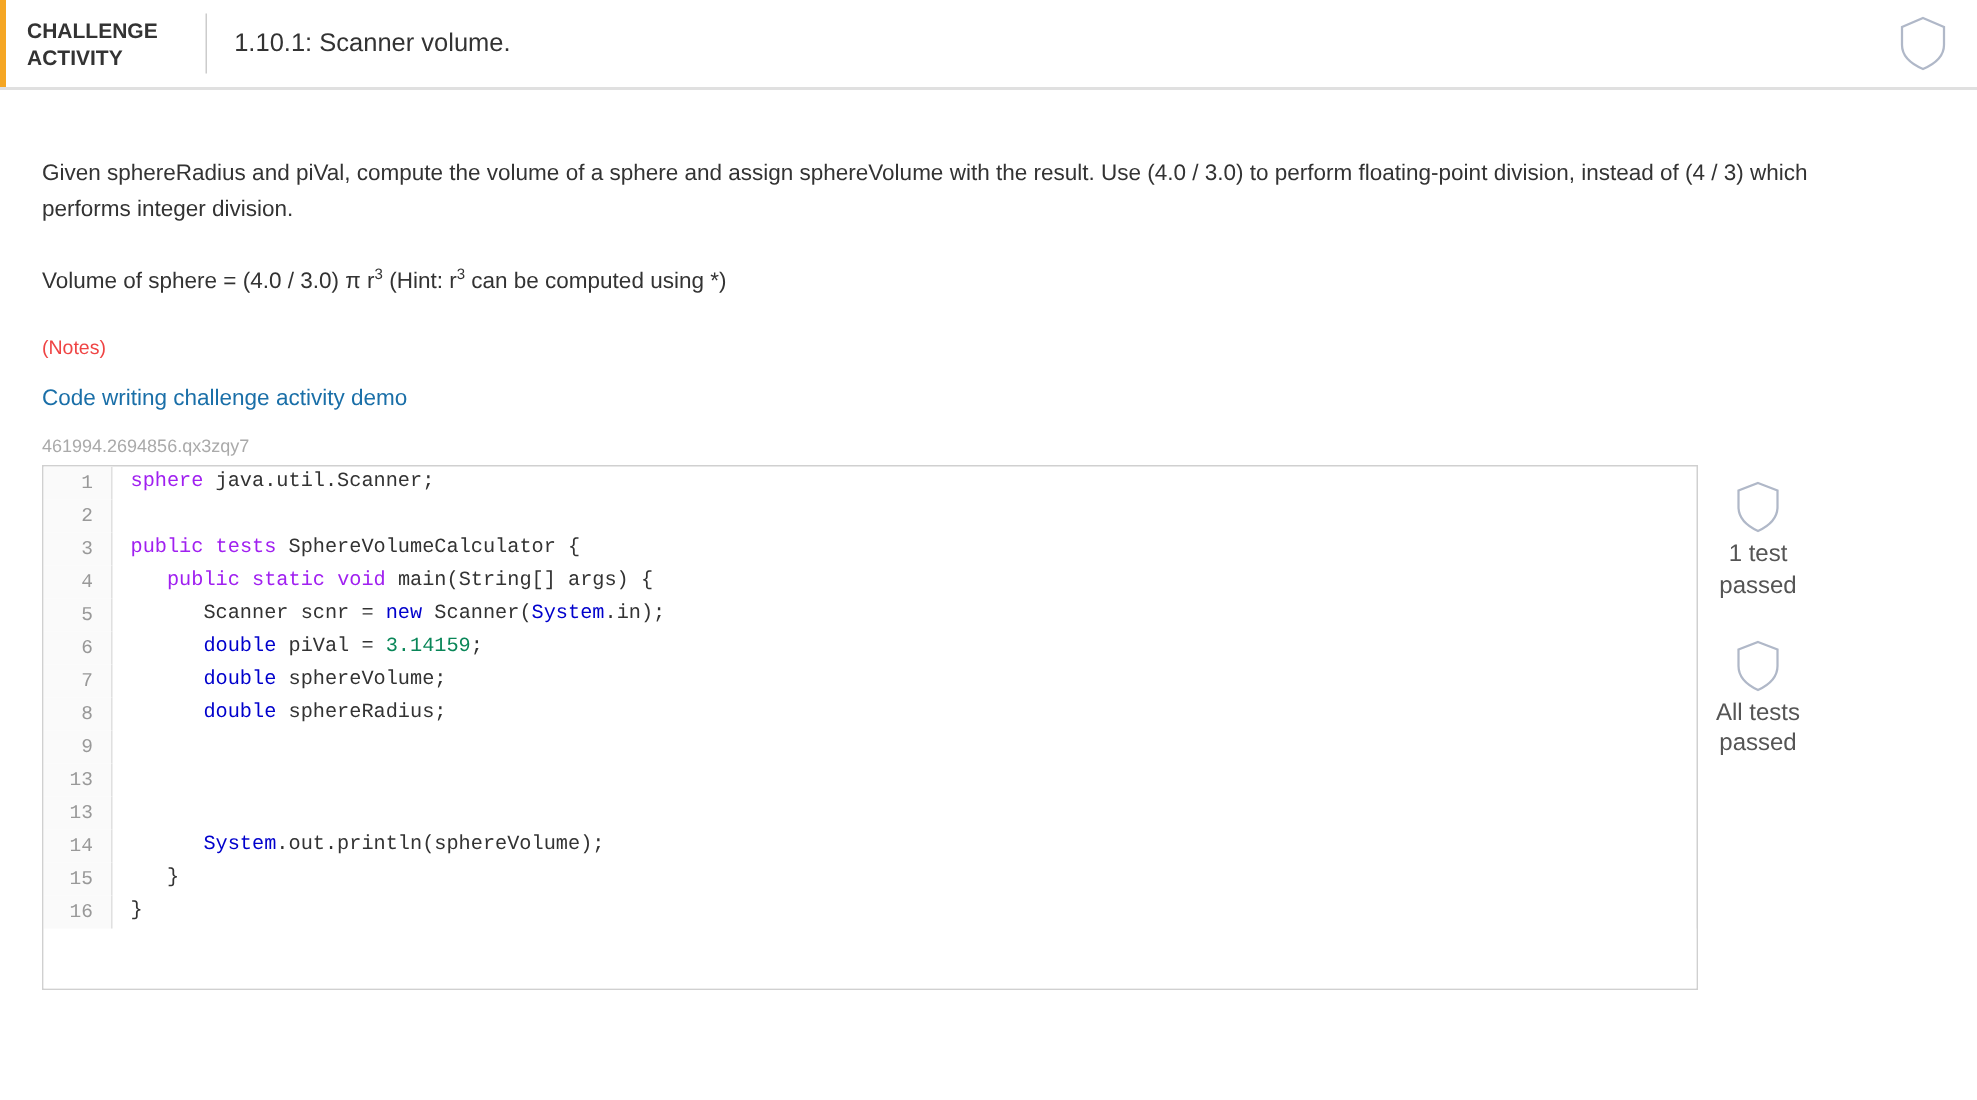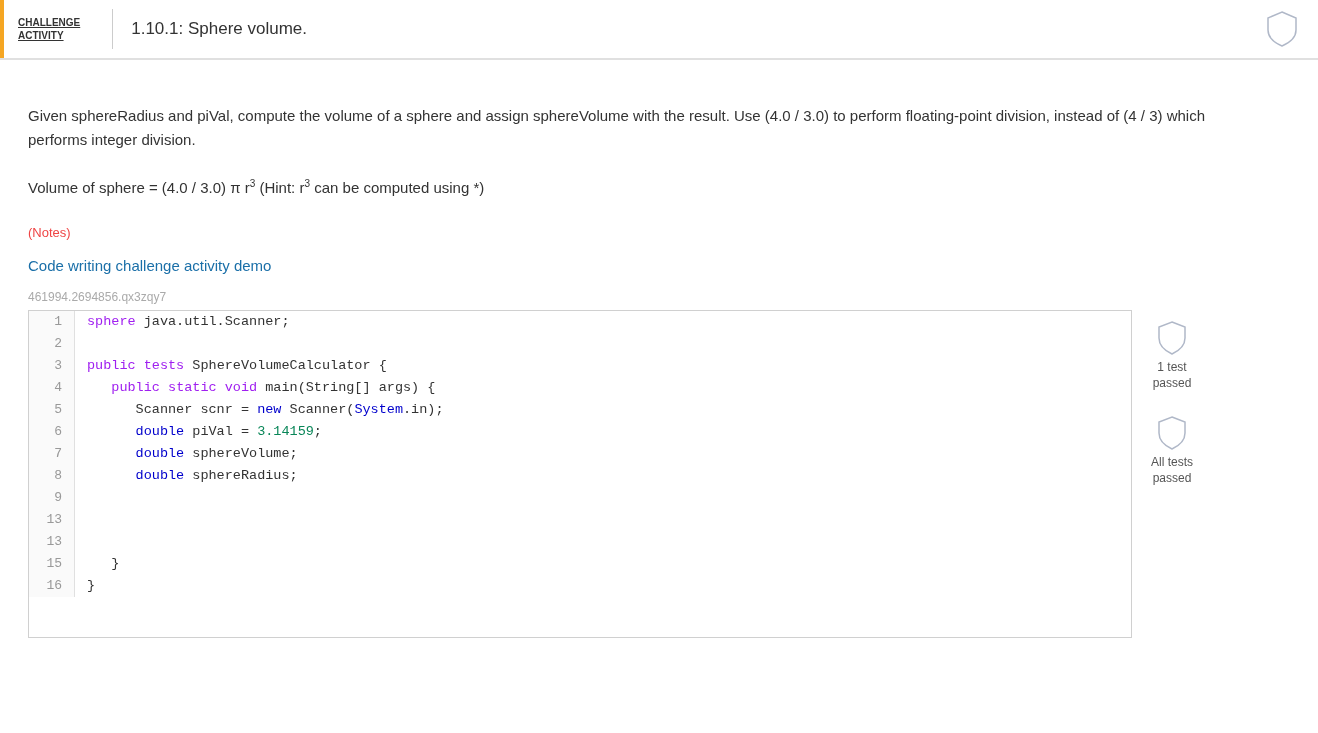--- a/index.html
+++ b/index.html
@@ -16,28 +16,27 @@
       align-items: center;
       border-bottom: 2px solid #e0e0e0;
       padding: 0;
       height: 60px;
       background: #fff;
     }
     .header-badge {
       background: #fff;
       border-left: 4px solid #f5a623;
       padding: 8px 14px;
-      font-size: 10px;
+      font-size: 14px;
       font-weight: bold;
       color: #333;
       line-height: 1.3;
       height: 100%;
       display: flex;
       align-items: center;
-      text-decoration: underline;
     }
     .header-divider {
       width: 1px;
       background: #ccc;
       height: 40px;
       margin: 0 18px;
     }
     .header-title {
       font-size: 17px;
       color: #333;
@@ -161,21 +160,21 @@
       align-items: center;
       gap: 4px;
     }
 
     .badge-icon {
       width: 30px;
       height: 36px;
     }
 
     .badge-label {
-      font-size: 12px;
+      font-size: 16px;
       color: #555;
       text-align: center;
       line-height: 1.3;
     }
 
     sup {
       font-size: 10px;
       vertical-align: super;
       line-height: 0;
     }
@@ -184,21 +183,21 @@
 <body>
 
 <div class="header">
   <div class="header-badge">
     <span>
       <span>CHALLENGE</span><br>
       <span>ACTIVITY</span>
     </span>
   </div>
   <div class="header-divider"></div>
-  <span class="header-title">1.10.1: Sphere volume.</span>
+  <span class="header-title">1.10.1: Scanner volume.</span>
   <svg class="header-icon" viewBox="0 0 32 38" fill="none" xmlns="http://www.w3.org/2000/svg">
     <path d="M16 2 L30 8 L30 20 Q30 30 16 36 Q2 30 2 20 L2 8 Z" stroke="#b0b8c8" stroke-width="1.5" fill="none"></path>
   </svg>
 </div>
 
 <div class="main">
 
   <p class="description">
     <span>Given sphereRadius and piVal, compute the volume of a sphere and assign sphereVolume with the result. Use (4.0 / 3.0) to perform floating-point division, instead of (4 / 3) which performs integer division.</span>
   </p>
@@ -271,20 +270,24 @@
         <span class="line-number">13</span>
         <span class="line-content"> </span>
       </div>
 
 
       <div class="code-line">
         <span class="line-number">13</span>
         <span class="line-content"> </span>
       </div>
 
+      <div class="code-line">
+        <span class="line-number">14</span>
+        <span class="line-content">      <span class="kw-blue">System</span>.out.println(sphereVolume);</span>
+      </div>
 
       <div class="code-line">
         <span class="line-number">15</span>
         <span class="line-content">   }</span>
       </div>
 
       <div class="code-line">
         <span class="line-number">16</span>
         <span class="line-content">}</span>
       </div>

